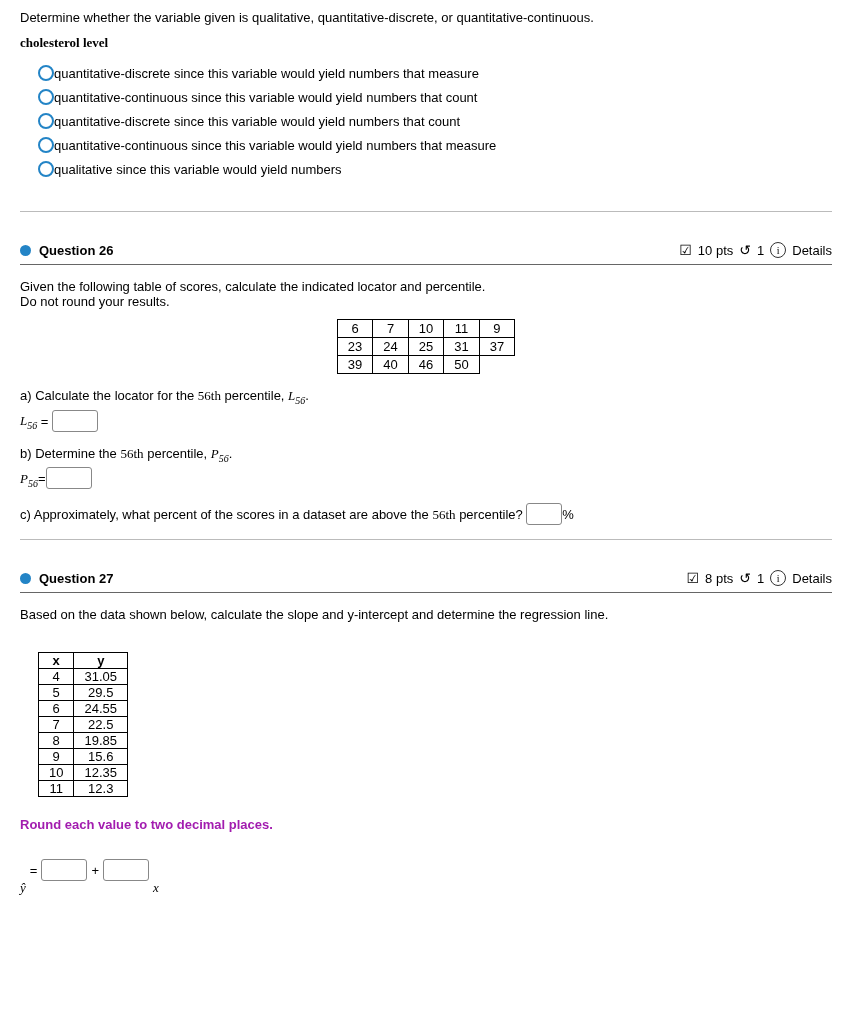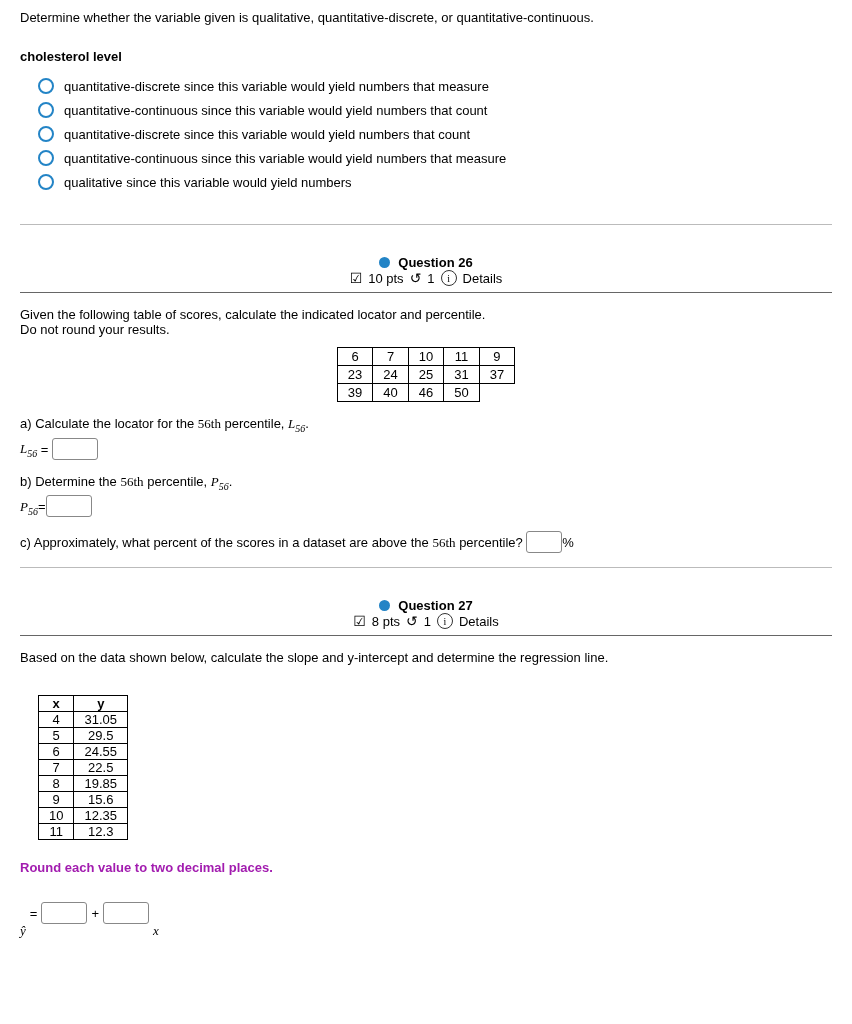--- a/index.html
+++ b/index.html
@@ -7,31 +7,30 @@
     font-size: 13px;
     color: #000;
     margin: 0;
     padding: 10px 20px;
     width: 812px;
     background: #fff;
   }
   .question-intro { margin-bottom: 6px; }
   .bold { font-weight: bold; }
   .options { margin: 10px 0 30px 18px; }
-  .option-row { display: flex; align-items: center; gap: 10px; padding: 4px 0; }
+  .option-row { display: flex; align-items: center; gap: 0; padding: 4px 0; }
   .radio {
     width: 12px; height: 12px; border: 2px solid #2384c6; border-radius: 50%;
     flex-shrink: 0;
   }
   hr.sep { border: none; border-top: 1px solid #bbb; margin: 12px 0 0 0; }
   hr.sep-dark { border: none; border-top: 1px solid #666; margin: 6px 0 12px 0; }
   .qheader {
     display: flex; justify-content: space-between; align-items: center;
     margin-top: 30px;
-    flex-direction: column;
   }
   .qheader-left { display: flex; align-items: center; gap: 8px; }
   .dot { width: 11px; height: 11px; background: #2384c6; border-radius: 50%; }
   .qtitle { font-weight: bold; }
   .qheader-right { display: flex; align-items: center; gap: 6px; }
   .check-icon { font-size: 14px; }
   .retry-icon { font-size: 14px; }
   .info-icon {
     width: 14px; height: 14px; border: 1.2px solid #333; border-radius: 50%;
     display: inline-flex; align-items: center; justify-content: center;
@@ -58,21 +57,21 @@
     width: 40px; height: 20px; border: 1px solid #888; border-radius: 3px;
     font-size: 13px; padding: 0 2px;
   }
   .blue-note { color: #a21caf; margin: 20px 0 12px 0; font-weight: bold; }
   .eqline { display: flex; align-items: center; gap: 4px; margin-top: 4px; }
 </style>
 </head>
 <body>
 
 <div class="question-intro">Determine whether the variable given is qualitative, quantitative-discrete, or quantitative-continuous.</div>
-<div class="bold" style="margin:24px 0 10px 0;">cholesterol level</div>
+<div class="bold" style="margin:10px 0 10px 0;font-family:Liberation Serif, serif;">cholesterol level</div>
 <div class="options">
   <div class="option-row">
     <span class="radio"></span>
     <span>quantitative-discrete since this variable would yield numbers that measure</span>
   </div>
   <div class="option-row">
     <span class="radio"></span>
     <span>quantitative-continuous since this variable would yield numbers that count</span>
   </div>
   <div class="option-row">

